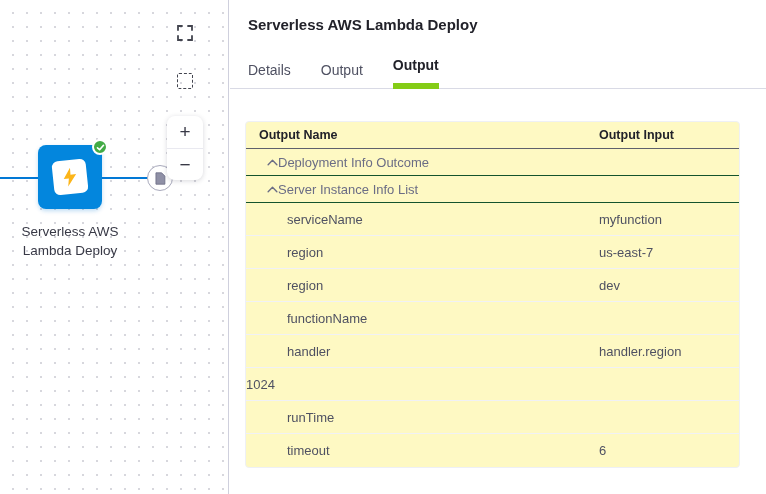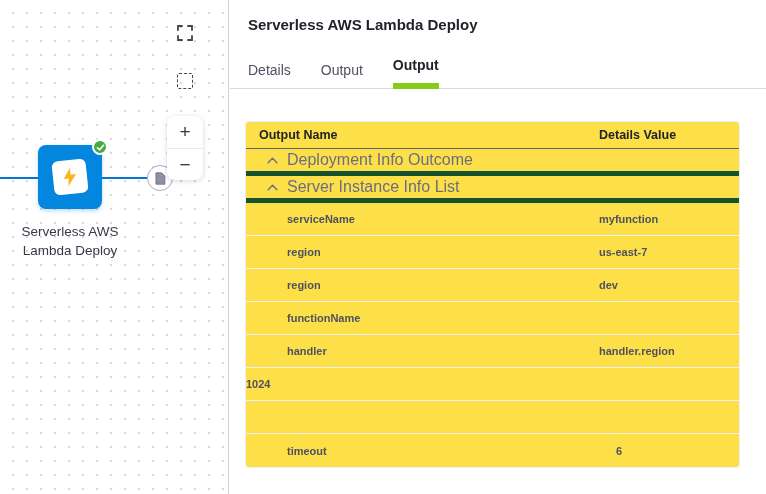--- a/index.html
+++ b/index.html
@@ -49,32 +49,32 @@
   
   .panel { position:absolute; left:230px; top:0; width:536px; height:494px; background:#fff; }
   .panel-title { font-size:15px; font-weight:bold; color:#22222a; padding:16px 0 0 18px; }
 
   .tabs { display:flex; gap:30px; padding:24px 0 0 18px; border-bottom:1px solid #d9dae5;align-items:flex-end; }
   .tab { font-size:14px; color:#4f5162; padding-bottom:10px; cursor:pointer; }
   .tab.active { color:#22222a; font-weight:bold; border-bottom:6px solid #84cc16;
     margin-bottom:-1px; }
 
   .table-card { margin:32px 26px 0 15px; border:1px solid #eef0f5; border-radius:4px;
-    background:#fde047; }
+    background:#fef9c3; }
   .thead { display:grid; grid-template-columns:353px 1fr; align-items:center;
     height:27px; border-bottom:1px solid #5f616c; }
   .th { font-size:12.5px; font-weight:bold; color:#22222a; }
   .th.name { padding-left:13px; }
 
   .group-row { display:flex; align-items:center; height:27px; padding-left:21px;
-    gap:9px; color:#6b6d85; font-size:16px; border-bottom:5px solid #14532d; cursor:pointer; }
+    color:#6b6d85; font-size:13px; border-bottom:1px solid #14532d; cursor:pointer; }
 
   .data-row { display:grid; grid-template-columns:353px 1fr; align-items:center;
-    height:33px; font-size:11px; color:#4f5162; border-bottom:1px solid #f0f1f6;font-weight:bold; }
-  .data-row:last-child { border-bottom:none;gap:17px; }
+    height:33px; font-size:13px; color:#4f5162; border-bottom:1px solid #f0f1f6; }
+  .data-row:last-child { border-bottom:none; }
   .cell-name { padding-left:41px; }
 </style>
 </head>
 <body>
 
 <div class="app">
 
   <div class="canvas">
     <div class="edge edge-left"></div>
     <div class="edge edge-right"></div>
@@ -125,21 +125,21 @@
 
     <div class="tabs">
       <div class="tab">Details</div>
       <div class="tab">Output</div>
       <div class="tab active">Output</div>
     </div>
 
     <div class="table-card">
       <div class="thead">
         <div class="th name">Output Name</div>
-        <div class="th">Details Value</div>
+        <div class="th">Output Input</div>
       </div>
 
       <div class="group-row">
         <svg width="11" height="7" viewBox="0 0 12 8">
           <polyline points="1,6.5 6,1.5 11,6.5" fill="none" stroke="#6b6d85" stroke-width="1.6" stroke-linecap="round" stroke-linejoin="round"></polyline>
         </svg>
         <span>Deployment Info Outcome</span>
       </div>
 
       <div class="group-row">
@@ -165,20 +165,21 @@
         <div class="cell-name">functionName</div>
       </div>
       <div class="data-row">
         <div class="cell-name">handler</div>
         <div class="cell-value">handler.region</div>
       </div>
       <div class="data-row">
         <div class="cell-value">1024</div>
       </div>
       <div class="data-row">
+        <div class="cell-name">runTime</div>
       </div>
       <div class="data-row">
         <div class="cell-name">timeout</div>
         <div class="cell-value">6</div>
       </div>
     </div>
   </div>
 
 </div>
 

